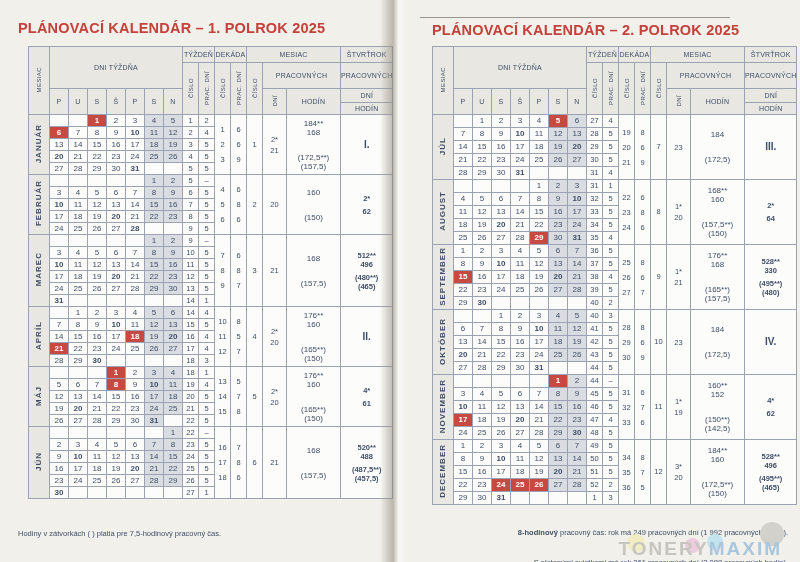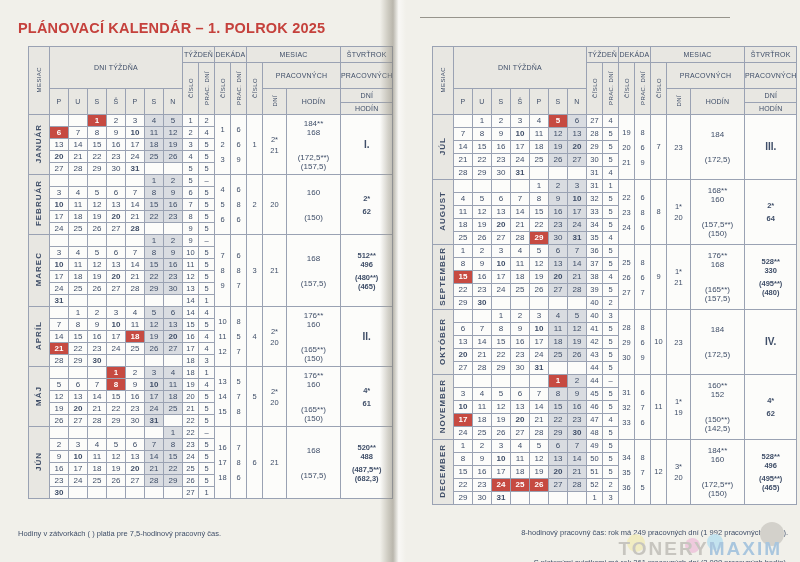--- a/index.html
+++ b/index.html
@@ -60,21 +60,21 @@
   td.mdni div{line-height:9px;} td.mdni .gap{margin-top:2px;}
   td.mhod{font-weight:normal;} td.mhod div{line-height:9px;} td.mhod .gap{margin-top:16px;}
   td.qt{font-weight:bold;font-size:7.5px;} td.qt div{line-height:9px;} td.qt .gap{margin-top:4px;}
   td.qt.qlabel{font-size:10px;}
 
   .footnotes{
     position:absolute;top:506px;left:18px;
     font-size:7.5px;line-height:11px;color:#3f4e68;white-space:pre-wrap;
   }
   .page2 .footnotes{left:auto;right:12px;top:508px;text-align:right;line-height:10px;}
-  .footnotes b{font-weight:normal;margin-top:43px;}
+  .footnotes b{font-weight:bold;margin-top:43px;}
 
   .watermark{position:absolute;right:16px;bottom:4px;width:185px;height:34px;z-index:10;}
   .wm-circle{position:absolute;border-radius:50%;}
   .c-yellow{width:18px;height:18px;background:#f1ecc2;left:28px;top:10px;}
   .c-magenta{width:15px;height:15px;background:#eecadd;left:86px;top:14px;}
   .c-cyan{width:16px;height:16px;background:#c3e3ef;left:108px;top:10px;}
   .c-gray{width:24px;height:24px;background:#d3d1cb;right:0px;top:-2px;}
   .wm-text{position:absolute;bottom:0;right:2px;white-space:nowrap;
     font-size:19px;font-weight:bold;letter-spacing:2px;line-height:1;}
   .wm-gray{color:#c7c5bf;} .wm-blue{color:#a9c6de;}
@@ -571,21 +571,21 @@
               <div>21</div>
             </td>
             <td class="mhod" rowspan="6">
               <div>168</div>
               <div class="gap">(157,5)</div>
             </td>
             <td class="qt" rowspan="6">
               <div>520**</div>
               <div>488</div>
               <div class="gap">(487,5**)</div>
-              <div>(682,3)</div>
+              <div>(457,5)</div>
             </td>
           </tr>
           <tr>
             <td class="day">2</td>
             <td class="day">3</td>
             <td class="day">4</td>
             <td class="day">5</td>
             <td class="day">6</td>
             <td class="day wkend">7</td>
             <td class="day wkend">8</td>
@@ -640,20 +640,21 @@
       </table>
     </div>
   <div class="footnotes">
     <div>Hodiny v zátvorkách ( ) platia pre 7,5-hodinový pracovný čas.</div>
     
   </div>
 </div>
 
 <div class="page page2">
   <div class="toprule"></div>
+  <div class="title">PLÁNOVACÍ KALENDÁR – 2. POLROK 2025</div>
   <div id="cal2">
       <table class="cal">
         <colgroup>
           <col style="width: 21px;">
           <col style="width: 19px;">
           <col style="width: 19px;">
           <col style="width: 19px;">
           <col style="width: 19px;">
           <col style="width: 19px;">
           <col style="width: 19px;">

